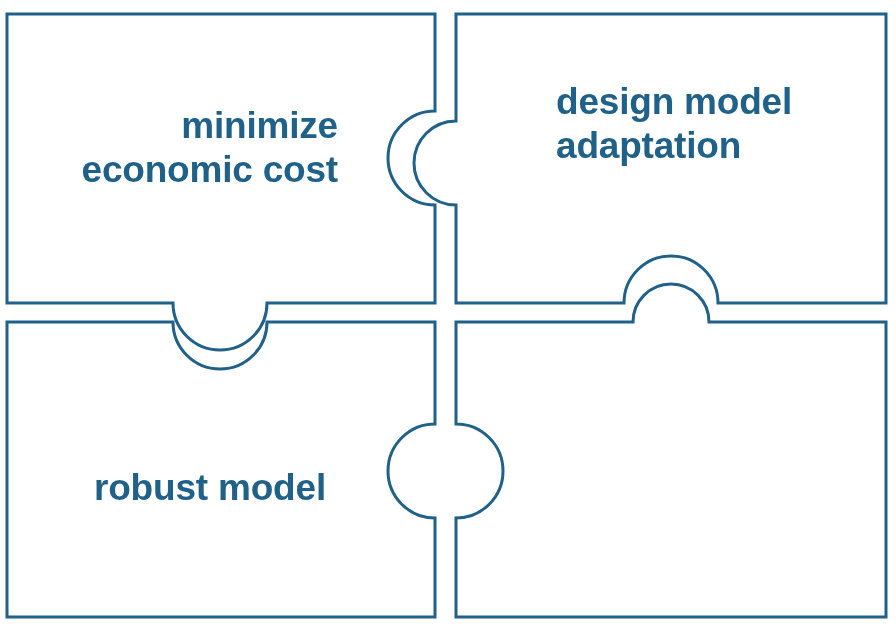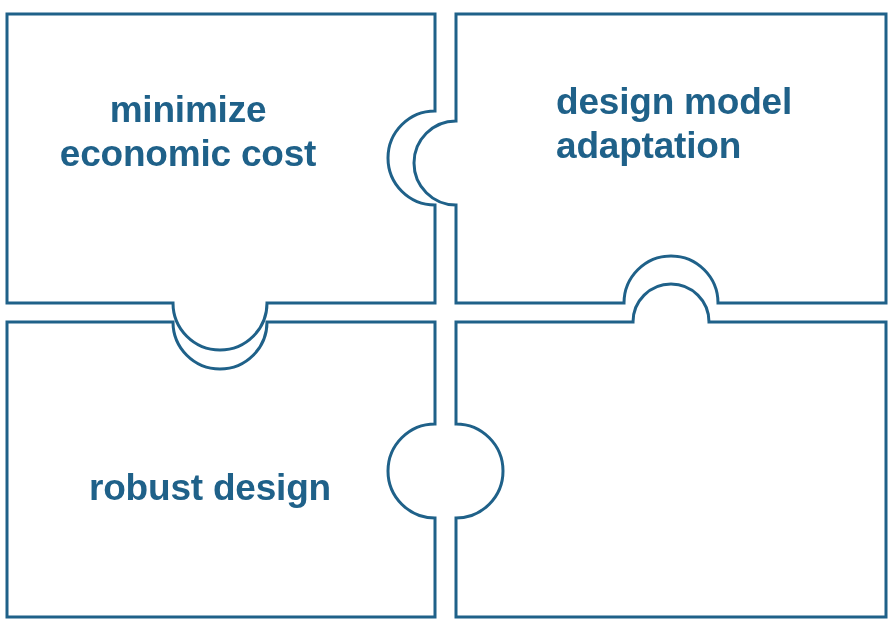--- a/index.html
+++ b/index.html
@@ -40,24 +40,24 @@
     font-family: "Liberation Sans", sans-serif;
     font-weight: bold;
     color: #1F6189;
     line-height: 1.18;
     letter-spacing: -0.2px;
     white-space: pre-line;
     pointer-events: none;
   }
   #label-minimize-economic-cost {
     left: 38px;
-    top: 88px;
+    top: 104px;
     width: 300px;
     font-size: 37px;
-    text-align: center;
+    text-align: right;
   }
   #label-online-model-adaptation {
     left: 556px;
     top: 80px;
     width: 300px;
     font-size: 37px;
     text-align: left;
   }
   #label-robust-design {
     left: 60px;
@@ -121,16 +121,16 @@
              A 37,37 0 1 0 456,424
              Z" stroke="#1F6189" fill="#FFFFFF"></path>
   </svg>
 
   <div class="piece-label" id="label-minimize-economic-cost" style="color: rgb(31, 97, 137);">minimize
 economic cost</div>
 
   <div class="piece-label" id="label-online-model-adaptation" style="color: rgb(31, 97, 137);">design model
 adaptation</div>
 
-  <div class="piece-label" id="label-robust-design" style="color: rgb(31, 97, 137);">robust design</div>
+  <div class="piece-label" id="label-robust-design" style="color: rgb(31, 97, 137);">robust model</div>
 
 
 </div>
 
 </body></html>

